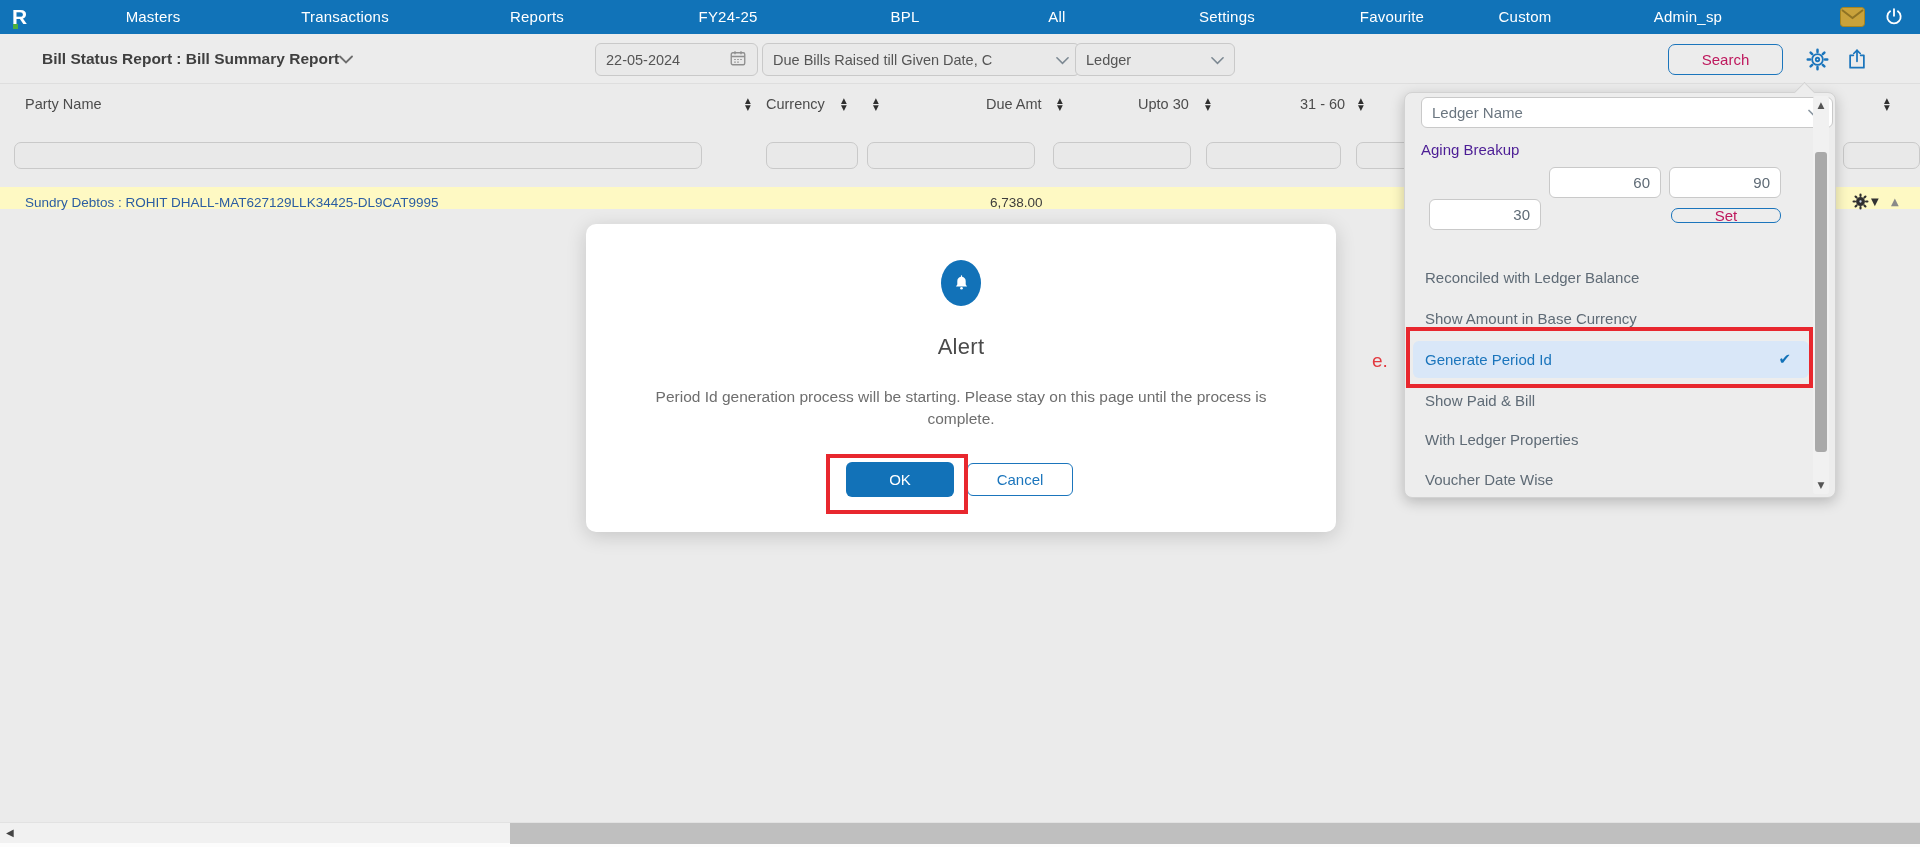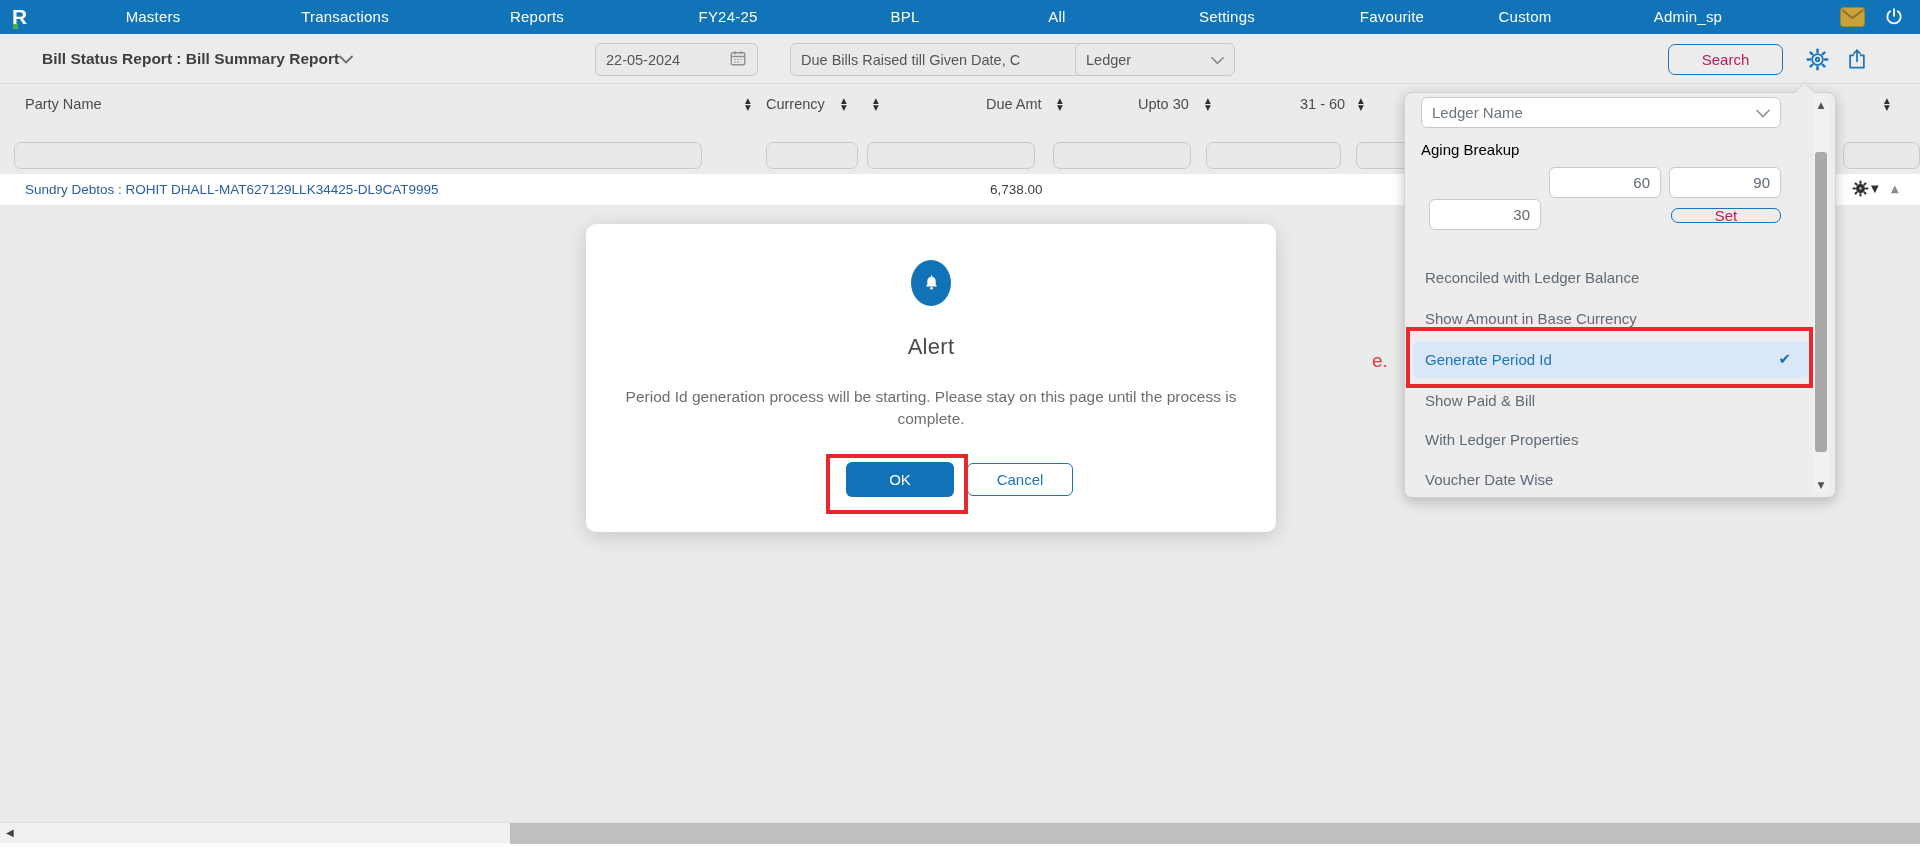--- a/index.html
+++ b/index.html
@@ -27,48 +27,48 @@
   .btn-outline { position:absolute; display:flex; align-items:center; justify-content:center;
                  border:1px solid #1b75bc; border-radius:7px; color:#be185d; background:transparent;
                  font-size:15px; cursor:pointer; font-family:inherit; }
 
   
   .grid { position:absolute; left:0; top:84px; width:1920px; height:738px; background:#ebebeb; z-index:1; }
   .col-head { position:absolute; top:0; height:40px; line-height:40px; font-size:14.5px; color:#4c4c4c; white-space:nowrap; }
   .sort { position:absolute; top:13px; display:inline-flex; flex-direction:column; align-items:center;
           font-family:"DejaVu Sans",sans-serif; font-size:7.5px; line-height:7px; color:#2f2f2f; cursor:pointer; }
   .filter-input { position:absolute; top:58px; height:27px; background:#e9e9e9; border:1px solid #c9c9c9; border-radius:7px; }
-  .data-row { position:absolute; left:0; top:90px; width:1920px; height:31px; background:#ffffff; }
+  .data-row { position:absolute; left:0; top:103px; width:1920px; height:22px; background:#fef9c3; }
   .row-party { position:absolute; left:25px; top:0; height:31px; line-height:31px; font-size:13.5px; color:#2b5da3; cursor:pointer; white-space:nowrap; }
   .row-amt { position:absolute; left:990px; top:0; height:31px; line-height:31px; font-size:13.5px; color:#3c3c3c; }
   .row-gear { position:absolute; left:1852px; top:6px; display:flex; align-items:center; gap:2px; color:#333; cursor:pointer; }
   .caret-down { font-family:"DejaVu Sans",sans-serif; font-size:10px; color:#333; }
   .mini-up { position:absolute; left:1891px; top:9px; font-family:"DejaVu Sans",sans-serif; font-size:10px; color:#8a8a8a; cursor:pointer; }
 
   
-  .modal { position:absolute; left:586px; top:224px; width:690px; height:308px; background:#ffffff; border-radius:10px;
+  .modal { position:absolute; left:586px; top:224px; width:750px; height:308px; background:#ffffff; border-radius:10px;
            box-shadow:0 4px 20px rgba(0,0,0,.16); z-index:50; }
   .bell-badge { position:absolute; left:50%; top:36px; transform:translateX(-50%); width:40px; height:46px; border-radius:50%;
                 background:#1272b8; display:flex; align-items:center; justify-content:center; }
   .modal-title { position:absolute; left:0; top:110px; width:100%; text-align:center; font-size:22px; color:#4a4a4a; letter-spacing:.3px; }
   .modal-msg { position:absolute; left:50%; top:162px; transform:translateX(-50%); width:680px; text-align:center;
                font-size:15.5px; line-height:22px; color:#6e6e6e; }
   .btn-ok { position:absolute; left:260px; top:238px; width:108px; height:35px; background:#1272b8; border:none; border-radius:6px;
             color:#fff; font-size:15px; cursor:pointer; font-family:inherit; }
   .btn-cancel { position:absolute; left:381px; top:239px; width:106px; height:33px; background:#fff; border:1px solid #1b75bc;
                 border-radius:6px; color:#1b75bc; font-size:15px; cursor:pointer; font-family:inherit; }
 
   
   .panel { position:absolute; left:1404px; top:92px; width:432px; height:406px; background:#ededed;
            border:1px solid #d2d2d2; border-radius:8px; box-shadow:0 4px 14px rgba(0,0,0,.22); z-index:40; }
   .panel-callout { position:absolute; left:392px; top:-8px; width:15px; height:15px; background:#ededed;
                    border-left:1px solid #d2d2d2; border-top:1px solid #d2d2d2; transform:rotate(45deg); }
-  .panel-select { position:absolute; left:16px; top:4px; width:360px; height:31px; background:#fff; border:1px solid #c9c9c9;
+  .panel-select { position:absolute; left:16px; top:4px; width:412px; height:31px; background:#fff; border:1px solid #c9c9c9;
                   border-radius:6px; display:flex; align-items:center; padding:0 10px; font-size:15px; color:#6b7680; cursor:pointer; }
-  .panel-label { position:absolute; left:16px; top:48px; font-size:15px; color:#000000; }
+  .panel-label { position:absolute; left:16px; top:48px; font-size:15px; color:#4c1d95; }
   .age-input { position:absolute; top:74px; width:112px; height:31px; background:#fff; border:1px solid #c9c9c9; border-radius:6px;
                text-align:right; padding:0 10px; font-size:15px; color:#5f6b76; font-family:inherit; }
   .panel-set { left:266px; top:115px; width:110px; height:15px; background:#ededed; }
   .opt { position:absolute; left:8px; width:396px; height:37px; line-height:37px; border-radius:6px;
          font-size:15px; color:#5f6b76; padding-left:12px; cursor:pointer; }
   .opt.selected { background:#d9e7f8; color:#1b75bc; }
   .opt .check { position:absolute; right:18px; top:0; color:#1272b8; font-weight:bold; font-size:15px;
                 font-family:"DejaVu Sans",sans-serif; }
   .vscroll { position:absolute; left:408px; top:3px; width:16px; height:398px; background:#f1f1f1; border-radius:3px; }
   .vscroll .arrow { position:absolute; left:0; width:16px; text-align:center; font-family:"DejaVu Sans",sans-serif;
@@ -136,21 +136,21 @@
       <span class="grow">22-05-2024</span>
       <span>
         <svg width="18" height="18" viewBox="0 0 24 24" fill="none" stroke="#8f8f8f" stroke-width="1.8">
             <rect x="3" y="5" width="18" height="16" rx="2"></rect>
             <path d="M3 10h18M8 3v4M16 3v4"></path>
             <path d="M7 14h2M11 14h2M15 14h2M7 17.5h2M11 17.5h2" stroke-width="1.4"></path>
           </svg>
       </span>
     </div>
 
-    <div class="field" style="left:790px; width:318px">
+    <div class="field" style="left:762px; width:318px">
       <span class="grow">Due Bills Raised till Given Date, C</span>
       <span>
         <svg width="13" height="9" viewBox="0 0 14 9">
             <path d="M1 1.5l6 6 6-6" fill="none" stroke="#7c8892" stroke-width="1.7" stroke-linecap="round"></path>
           </svg>
       </span>
     </div>
 
     <div class="field" style="left:1075px; width:160px">
       <span class="grow">Ledger</span>

